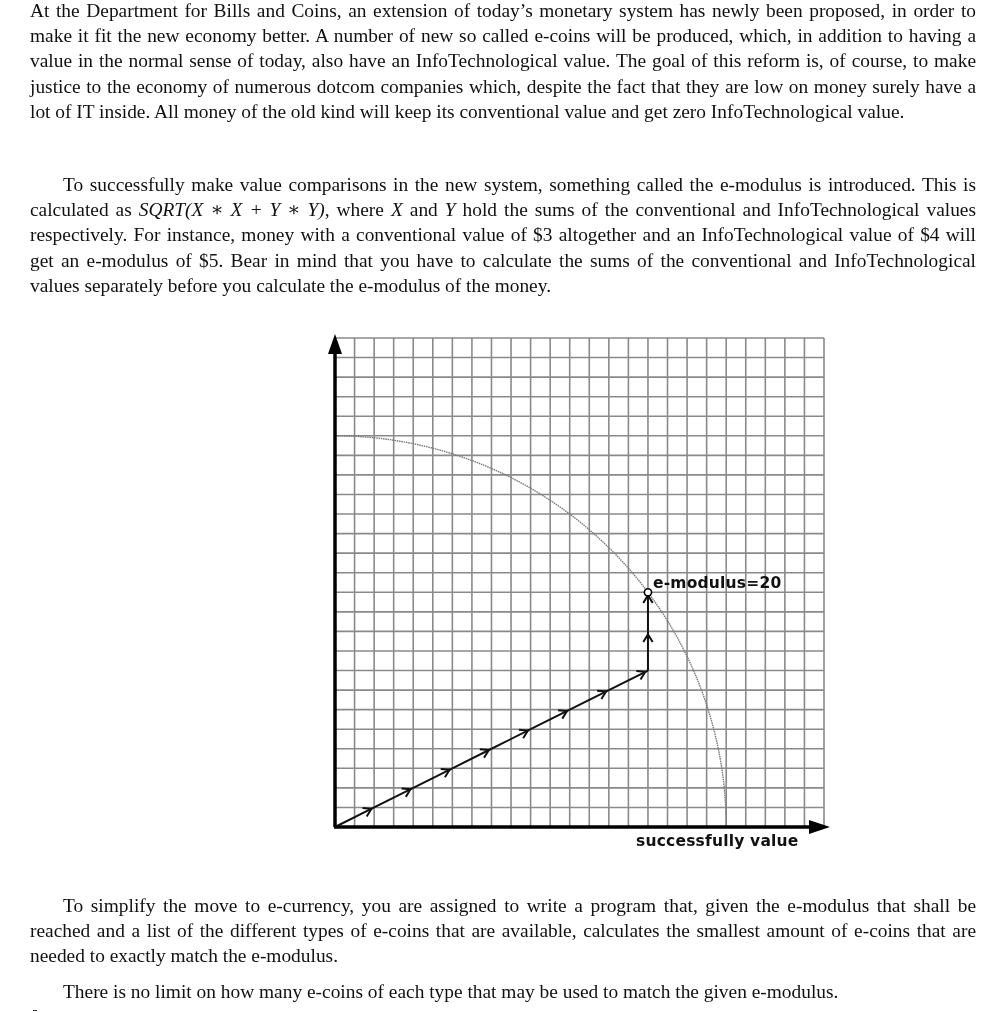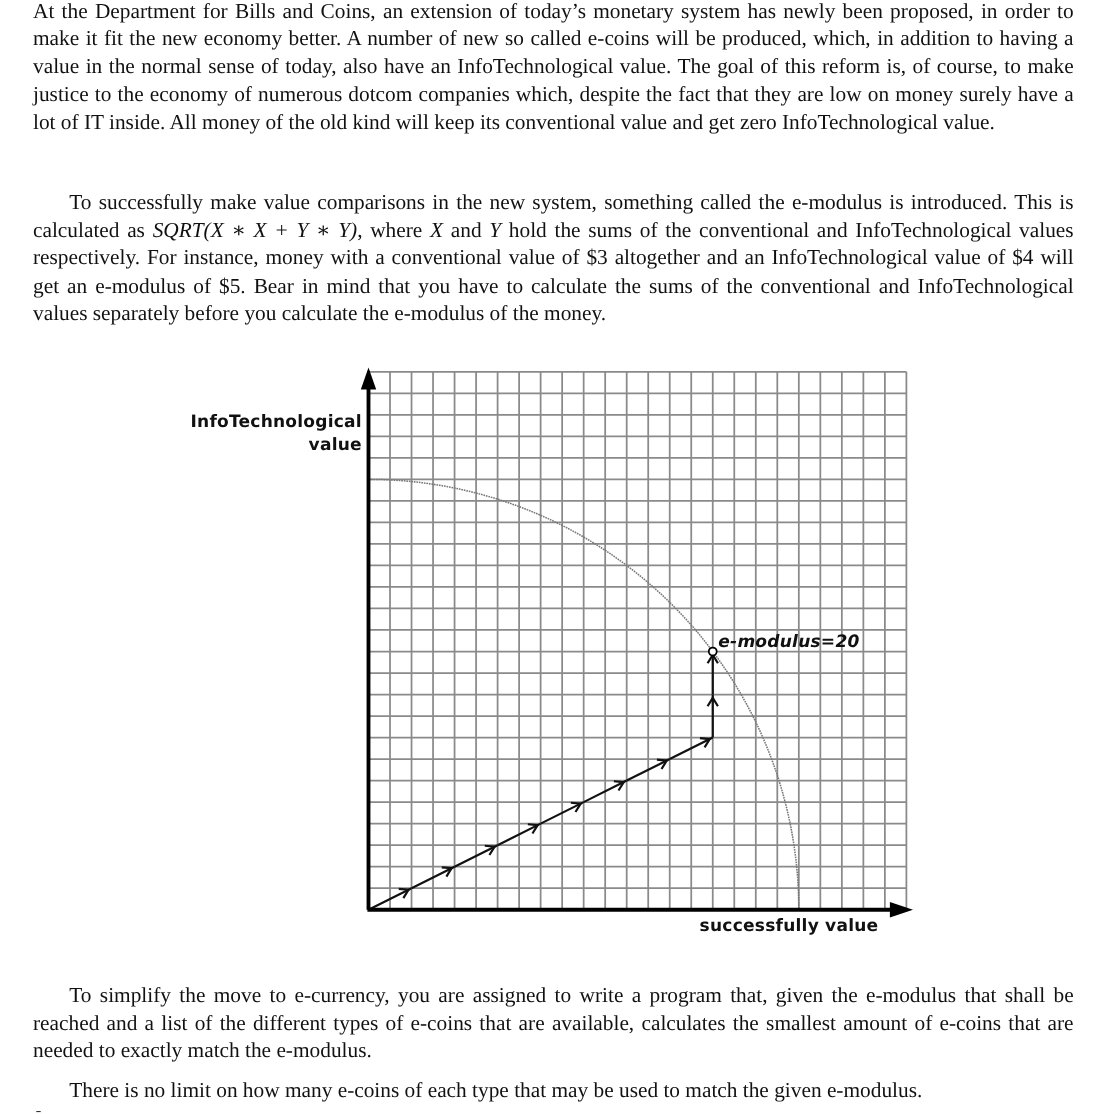--- a/index.html
+++ b/index.html
@@ -20,21 +20,21 @@
   #p2 { top: 160px; margin-top: 12px; }
   #p3 { top: 893px; }
   #p4 { top: 951px; margin-top: 28px; }
   .figure { position: absolute; left: 160px; top: 330px; width: 700px; height: 530px; }
   .axis-label {
     position: absolute; font-family: "DejaVu Sans", sans-serif; font-weight: bold;
     font-size: 15.5px; color: #111; letter-spacing: 0.2px;
   }
   #ylabel { left: 0px; top: 43px; width: 169px; text-align: right; line-height: 21px; }
   #xlabel { left: 476px; top: 502px; }
-  #emod-label { left: 493px; top: 244px; font-style: italic; }
+  #emod-label { left: 493px; top: 244px; }
   .footmark { position: absolute; left: 33px; top: 1010px; width: 4px; height: 1px; background: #333; }
 </style>
 </head>
 <body>
 
 <div class="para indent" id="p1" style="text-indent:0">
   <span>At the Department for Bills and Coins, an extension of today’s monetary system has newly been proposed, in order to make it fit the new economy better.  A number of new so called e-coins will be produced, which, in addition to having a value in the normal sense of today, also have an InfoTechnological value. The goal of this reform is, of course, to make justice to the economy of numerous dotcom companies which, despite the fact that they are low on money surely have a lot of IT inside. All money of the old kind will keep its conventional value and get zero InfoTechnological value.</span>
 </div>
 
 <div class="para indent" id="p2">
@@ -121,24 +121,20 @@
     <circle id="target-dot" r="3.6" fill="#fff" stroke="#000" stroke-width="1.6" cx="487.96" cy="262.28000000000003"></circle>
     <g>
       <line x1="175" y1="497" x2="175" y2="20" stroke="#000" stroke-width="3.5"></line>
       <polygon points="175,4 168,24 182,24" fill="#000"></polygon>
     </g>
     <g>
       <line x1="174" y1="497" x2="655" y2="497" stroke="#000" stroke-width="3.5"></line>
       <polygon points="670,497 649,490 649,504" fill="#000"></polygon>
     </g>
   </svg>
-  <div class="axis-label" id="ylabel">
-    <div>InfoTechnological</div>
-    <div>value</div>
-  </div>
   <div class="axis-label" id="xlabel">successfully value</div>
   <div class="axis-label" id="emod-label">e-modulus=20</div>
 </div>
 
 <div class="para indent" id="p3">
   <span>To simplify the move to e-currency, you are assigned to write a program that, given the e-modulus that shall be reached and a list of the different types of e-coins that are available, calculates the smallest amount of e-coins that are needed to exactly match the e-modulus.</span>
 </div>
 
 <div class="para indent" id="p4">
   <span>There is no limit on how many e-coins of each type that may be used to match the given e-modulus.</span>

